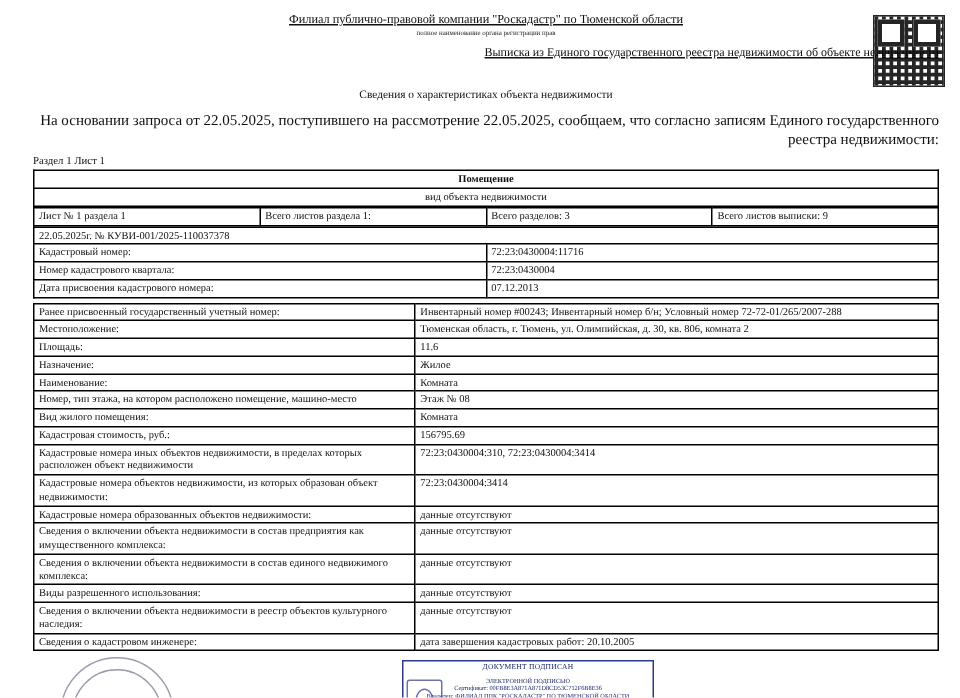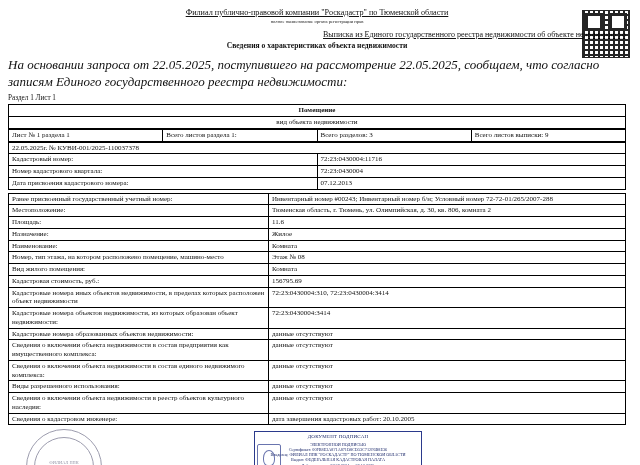--- a/index.html
+++ b/index.html
@@ -12,21 +12,21 @@
     height: 465px;
     font-family: "Liberation Serif", serif;
     color: #111;
     overflow: hidden;
   }
   .page {
     position: relative;
     width: 640px;
     height: 424px;
     box-sizing: border-box;
-    padding: 8px 14px 0 8px;
+    padding: 8px 14px 0 22px;
   }
   .qr {
     position: absolute;
     top: 10px;
     right: 10px;
     width: 46px;
     height: 46px;
     background:
       linear-gradient(90deg, #000 50%, transparent 50%),
       linear-gradient(0deg, #000 50%, transparent 50%);
@@ -58,29 +58,27 @@
     margin-top: 1px;
   }
   .hdr-line2 {
     font-size: 8px;
     margin-top: 5px;
     text-decoration: underline;
     text-align: right;
   }
   .hdr-line3 {
     font-size: 7.6px;
-    margin-top: 1px;
-    font-weight: bold;
+    margin-top: 18px;
   }
   .basis {
-    font-size: 13px;
+    font-size: 10px;
     margin-top: 7px;
-    text-align: left;
+    text-align: right;
     line-height: 1.3;
-    font-style: italic;
   }
   .razdel {
     font-size: 7.2px;
     text-align: left;
     margin-top: 3px;
     margin-bottom: 2px;
   }
   table.doc {
     width: 100%;
     border-collapse: collapse;

